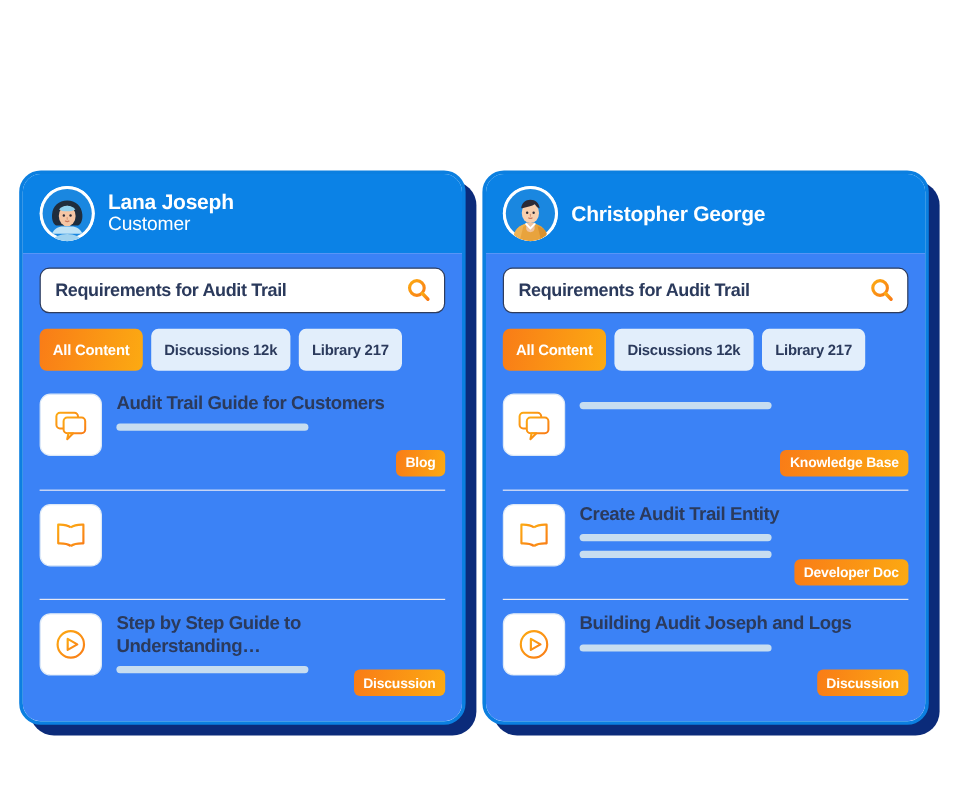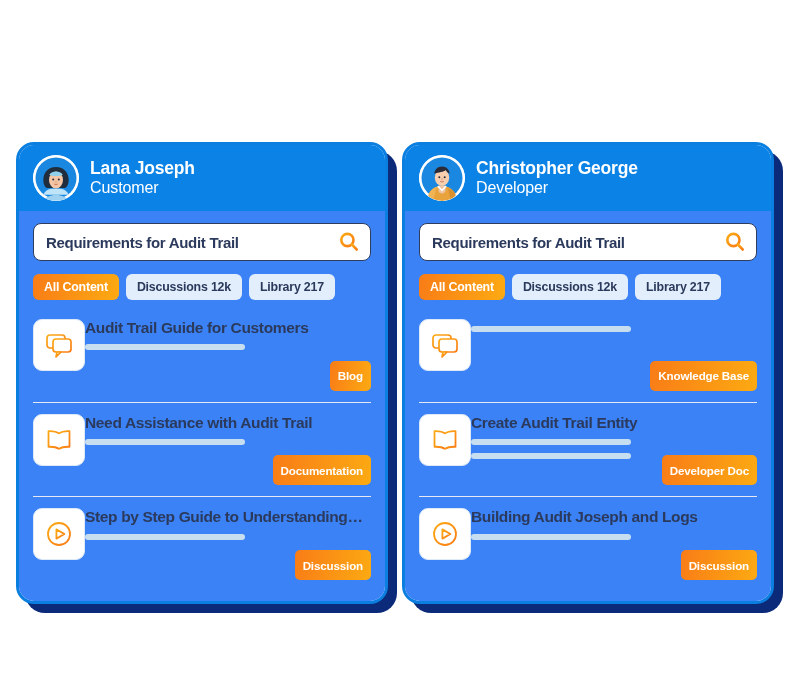--- a/index.html
+++ b/index.html
@@ -126,21 +126,21 @@
   .search-icon svg { display: block; }
 
   
   .chips {
     display: flex;
     gap: 7px;
     margin-top: 13px;
     flex: 0 0 auto;
   }
   .chip {
-    height: 26px;
+    height: 35px;
     border-radius: 6px;
     display: flex;
     align-items: center;
     justify-content: center;
     padding: 0 11px;
     font-size: 12.4px;
     font-weight: bold;
     letter-spacing: -0.2px;
     white-space: nowrap;
     background: #e2eefb;
@@ -153,21 +153,21 @@
 
   
   .results {
     margin-top: 8px;
     display: flex;
     flex-direction: column;
     flex: 1 1 auto;
   }
   .result {
     display: flex;
-    gap: 0;
+    gap: 12px;
     padding: 11px 0 10px 0;
     border-bottom: 1.4px solid #e6e8f4;
     position: relative;
     flex: 1 1 0;
   }
   .result:last-child { border-bottom: none; }
 
   .icon-tile {
     flex: 0 0 52px;
     width: 52px; height: 52px;
@@ -199,21 +199,21 @@
     height: 6px;
     border-radius: 3px;
     background: #c7ddf0;
     width: 160px;
   }
 
   .tag {
     position: absolute;
     right: 0;
     bottom: 1px;
-    height: 30px;
+    height: 22px;
     border-radius: 5px;
     background: linear-gradient(100deg, #f97c17 0%, #fcaa12 100%);
     color: #ffffff;
     font-size: 11.6px;
     font-weight: bold;
     letter-spacing: -0.15px;
     display: flex;
     align-items: center;
     justify-content: center;
     padding: 0 8px;
@@ -314,27 +314,20 @@
                     <linearGradient id="og3" x1="0" y1="0" x2="1" y2="1">
                       <stop offset="0%" stop-color="#fcaa12"></stop>
                       <stop offset="100%" stop-color="#f97c17"></stop>
                     </linearGradient>
                   </defs>
                 <path d="M15 8.5C12.5 6.6 9.5 6 4.5 6.2v15.6C9.5 21.6 12.5 22.2 15 24" fill="none" stroke="url(#og3)" stroke-width="1.8" stroke-linejoin="round"></path>
                 <path d="M15 8.5C17.5 6.6 20.5 6 25.5 6.2v15.6C20.5 21.6 17.5 22.2 15 24" fill="none" stroke="url(#og3)" stroke-width="1.8" stroke-linejoin="round"></path>
                 <line x1="15" y1="8.5" x2="15" y2="24" stroke="url(#og3)" stroke-width="1.8" stroke-linecap="round"></line>
               </svg>
             </div>
-            <div class="result-main">
-              <div class="result-title">Need Assistance with Audit Trail</div>
-              <div class="bars">
-                <div class="bar"></div>
-              </div>
-              <div class="tag">Documentation</div>
-            </div>
           </div>
 
           <div class="result">
             <div class="icon-tile">
               <svg viewBox="0 0 30 30" width="30" height="30">
                 <defs>
                     <linearGradient id="og4" x1="0" y1="0" x2="1" y2="1">
                       <stop offset="0%" stop-color="#fcaa12"></stop>
                       <stop offset="100%" stop-color="#f97c17"></stop>
                     </linearGradient>
@@ -376,21 +369,20 @@
               <circle cx="20.3" cy="22.3" r="1" fill="#2b2b38"></circle>
               <circle cx="25.7" cy="22.3" r="1" fill="#2b2b38"></circle>
               <path d="M21.6 26.6c.9.5 1.9.5 2.8 0" stroke="#c9775c" stroke-width="1" fill="none" stroke-linecap="round"></path>
               <path d="M23 23.6v1.6" stroke="#d89a79" stroke-width="0.9" stroke-linecap="round"></path>
               <path d="M19.8 30.8l3.2 3.4 3.2-3.4 1.6.7-4.8 5-4.8-5z" fill="#ffffff"></path>
             </g>
           </svg>
         </span>
         <div class="who">
           <span class="who-name">Christopher George</span>
-          <span class="who-role">Developer</span>
         </div>
       </div>
 
       <div class="card-body">
 
         <div class="searchbox">
           <span class="search-value" title="Requirements for Audit Trail">Requirements for Audit Trail</span>
           <span class="search-icon">
             <svg viewBox="0 0 22 22" width="22" height="22">
               <defs>

